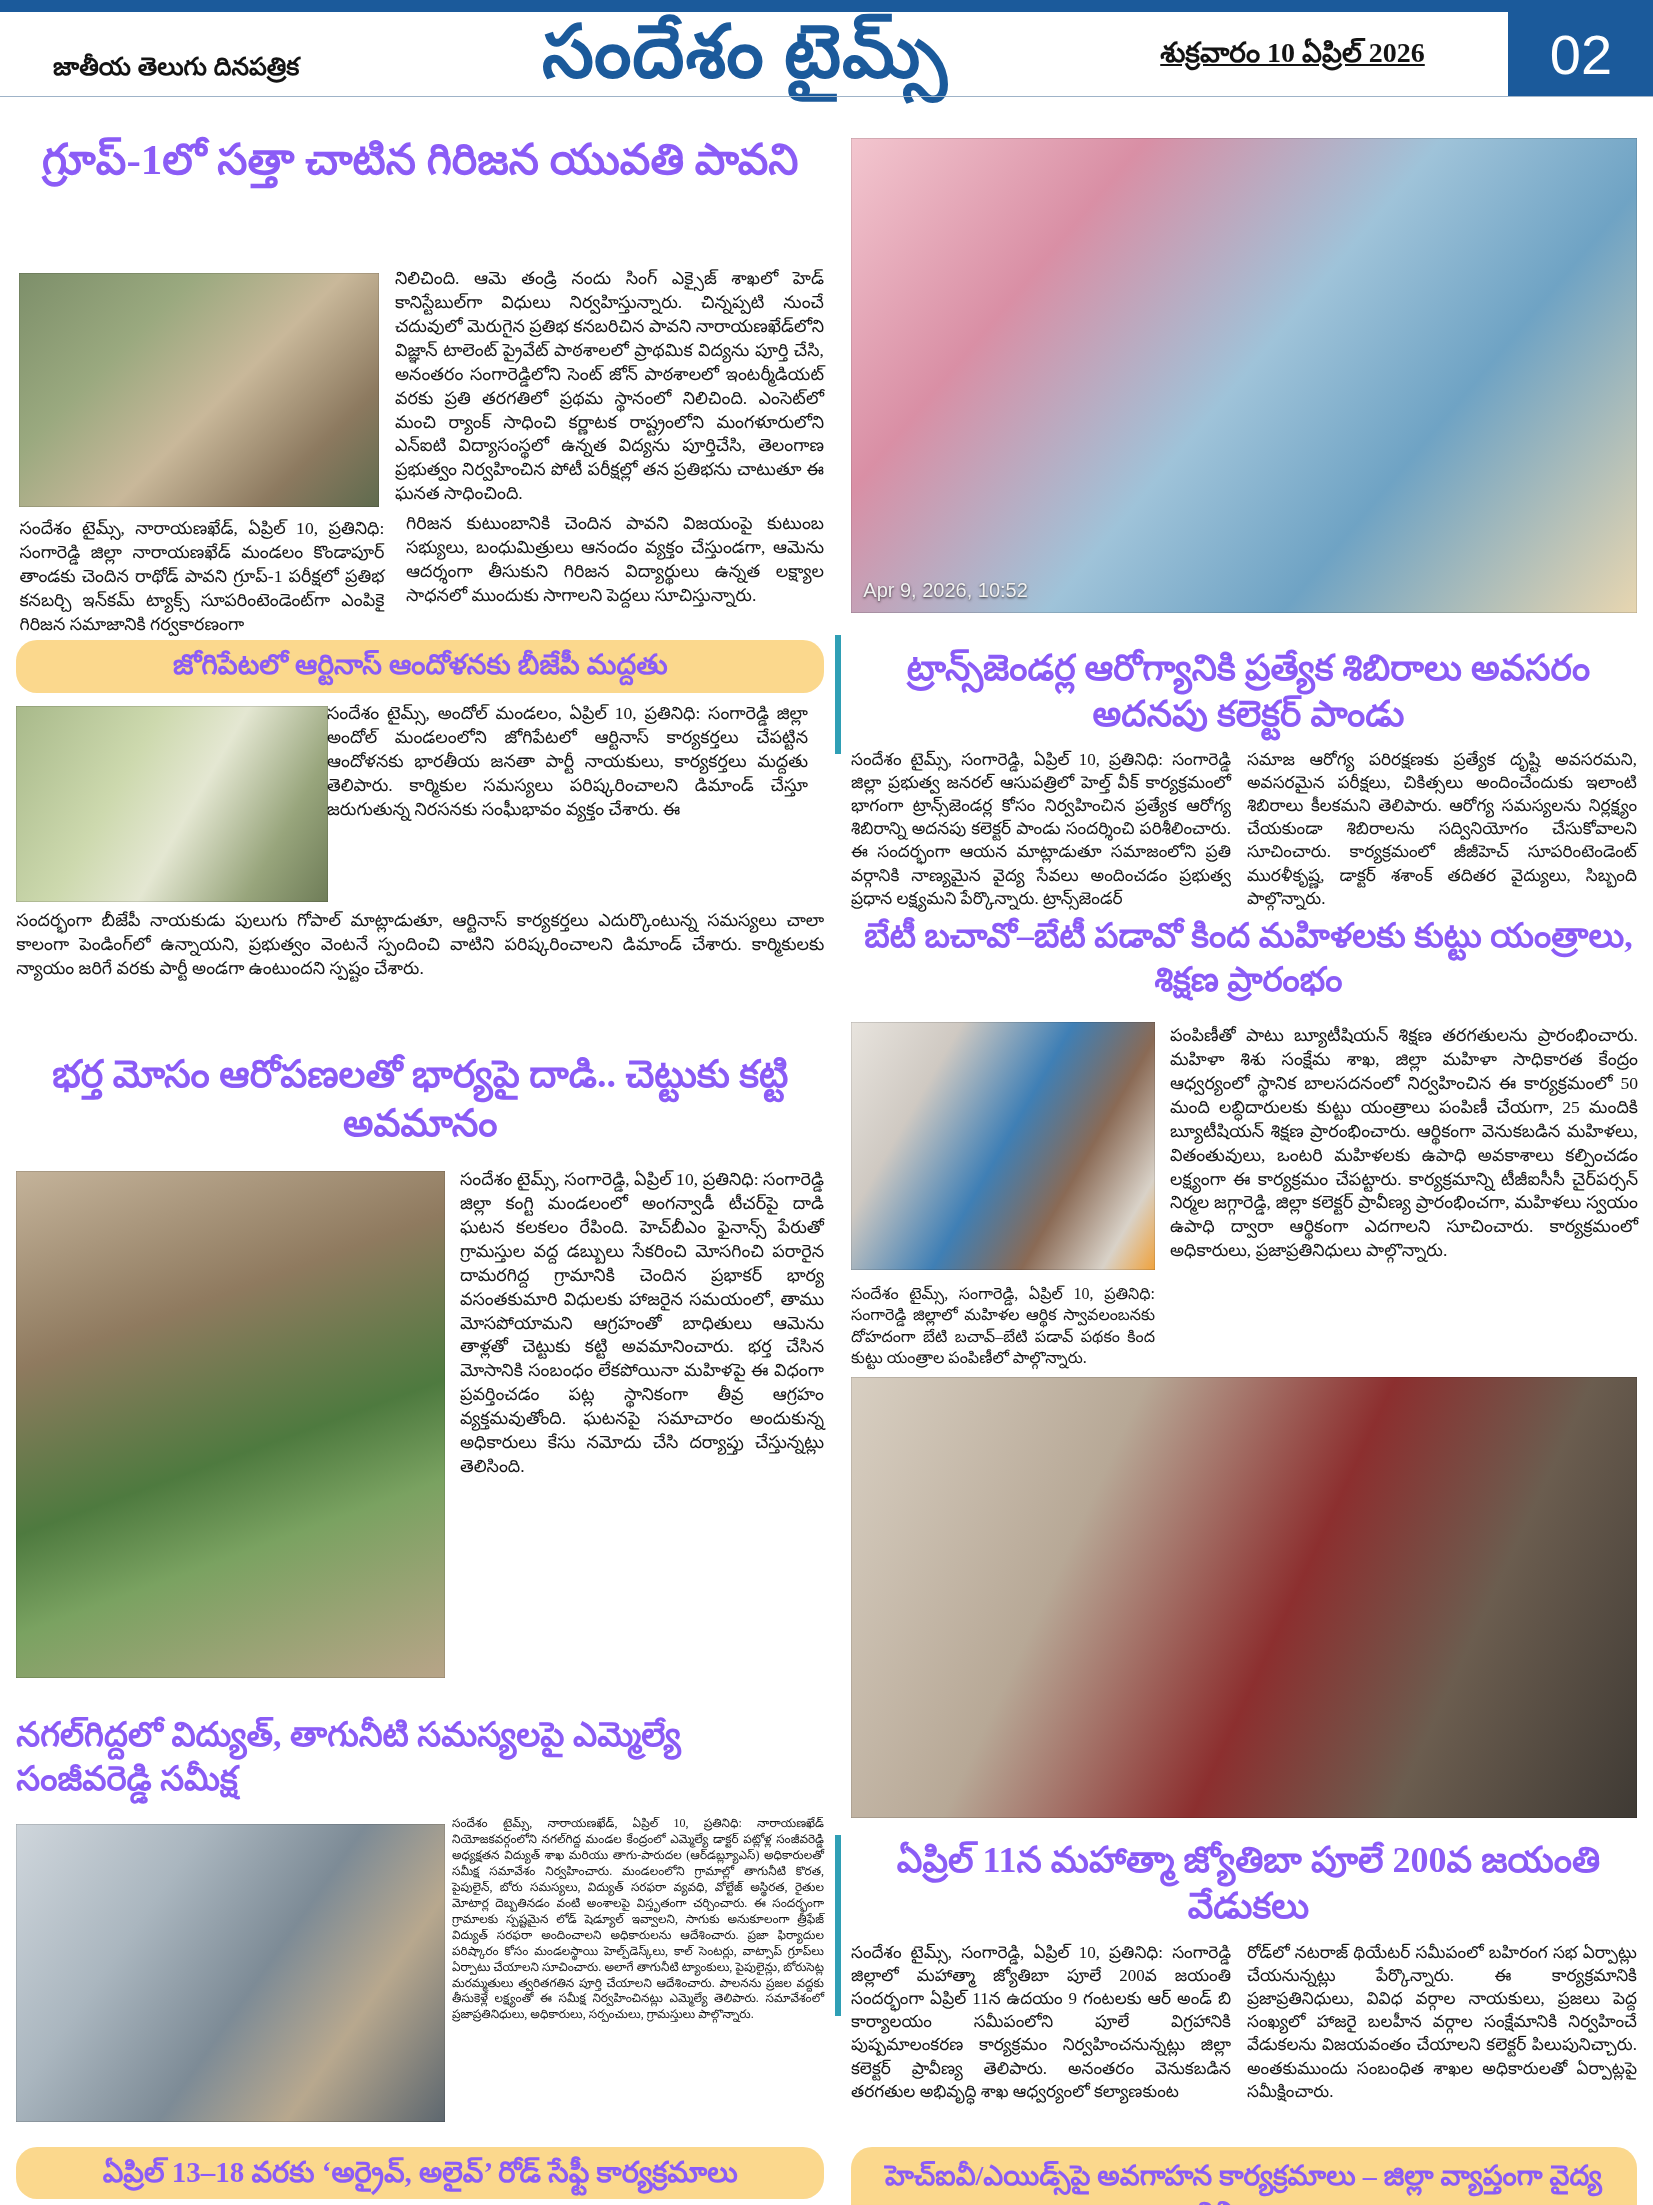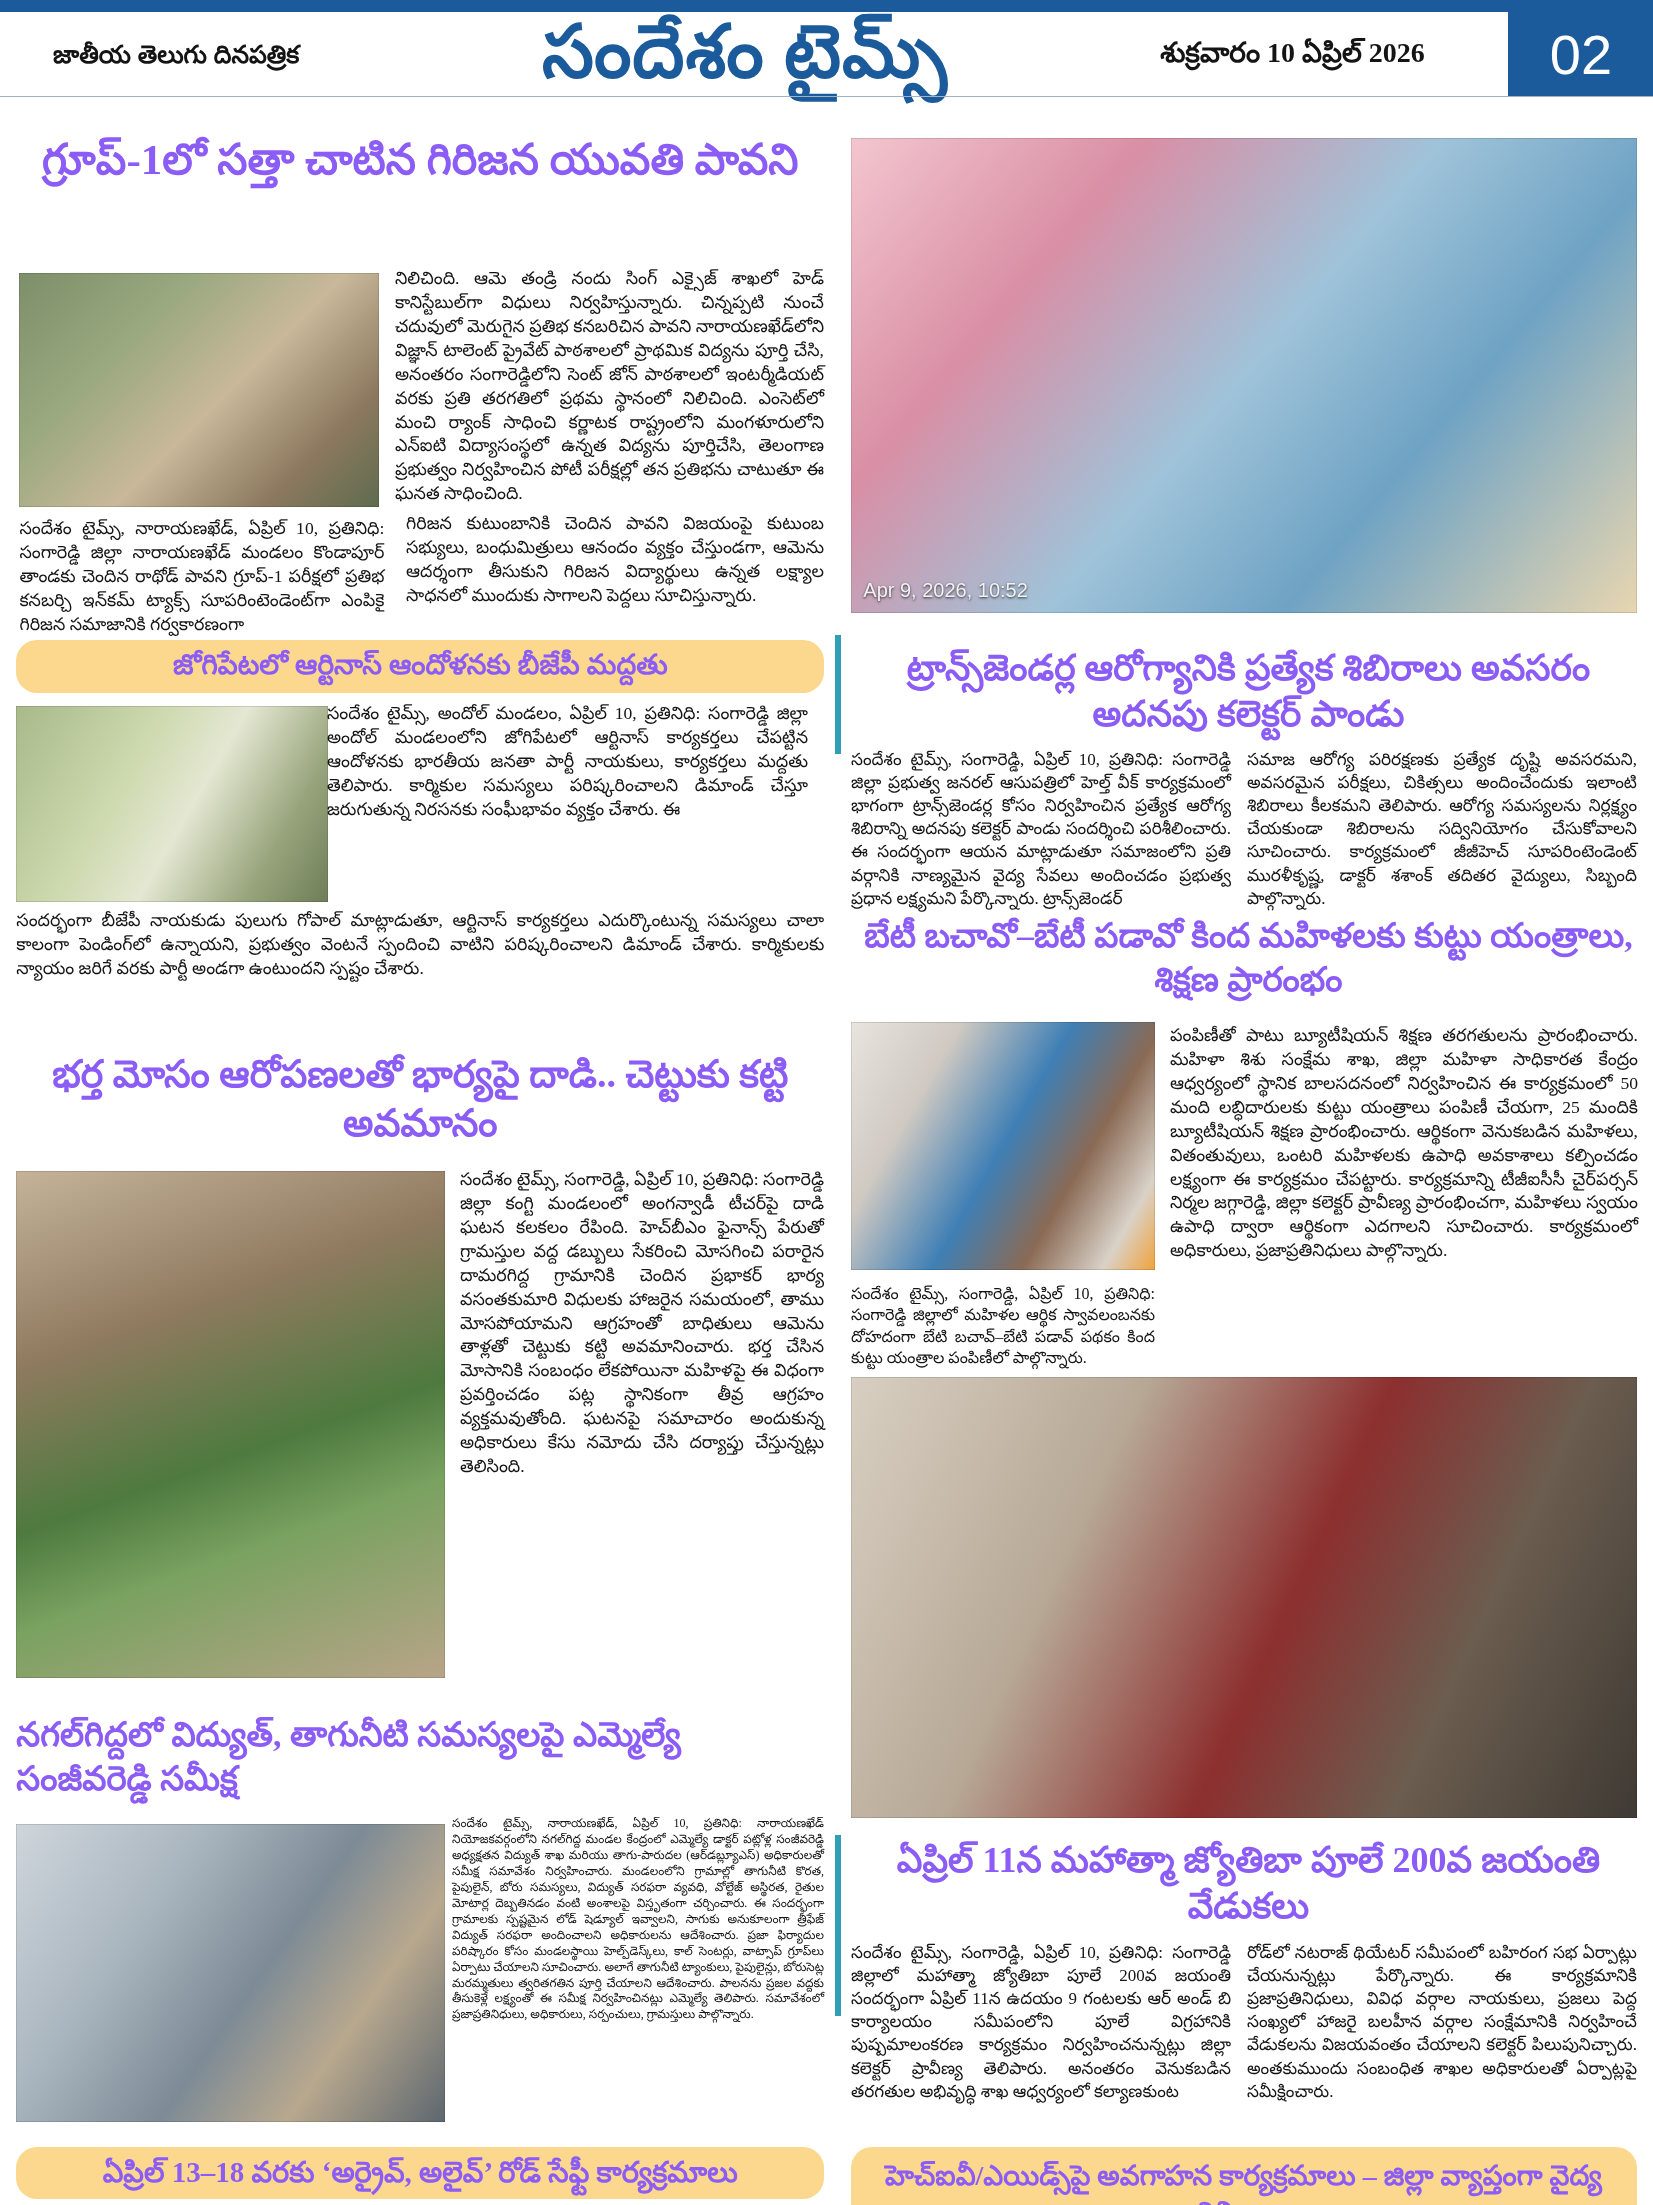--- a/index.html
+++ b/index.html
@@ -6,24 +6,24 @@
   body{
     width:1654px;height:2547px;position:relative;background:#ffffff;
     font-family:"Liberation Serif","DejaVu Serif",serif;color:#141414;
     overflow:hidden;
   }
   .abs{position:absolute;}
   .just{text-align:justify;}
   .ctr{text-align:center;}
   
   .topbar{left:0;top:0;width:1654px;height:11.5px;background:#1b5a9b;}
-  .tagline{left:53px;top:40px;font-size:25px;font-weight:700;font-family:"Liberation Sans","DejaVu Sans",sans-serif;}
+  .tagline{left:53px;top:52px;font-size:25px;font-weight:700;font-family:"Liberation Sans","DejaVu Sans",sans-serif;}
   .masthead{left:282px;top:15px;width:926px;text-align:center;font-size:74px;line-height:1.0;
     font-weight:800;color:#1b5a9b;letter-spacing:0.9px;}
-  .dateline{left:1094px;top:37px;width:397px;text-align:center;font-size:28px;font-weight:700;}
+  .dateline{left:1094px;top:37px;width:397px;text-align:center;font-size:28px;font-weight:700;text-decoration:underline;}
   .pagebox{left:1508px;top:11.5px;width:146px;height:85px;background:#1b5a9b;color:#ffffff;
     display:flex;align-items:center;justify-content:center;font-size:56px;font-family:"Liberation Sans","DejaVu Sans",sans-serif;}
   .headrule{left:0;top:96px;width:1654px;height:1.3px;background:#9fb3c8;}
   
   .hl{font-weight:800;line-height:1.28;color:#8b5cf6;}
   .hl-xl{font-size:43px;}
   .hl-lg{font-size:38px;}
   .hl-md{font-size:34px;}
   .ybar{background:#fbd88d;border-radius:21px;}
   

